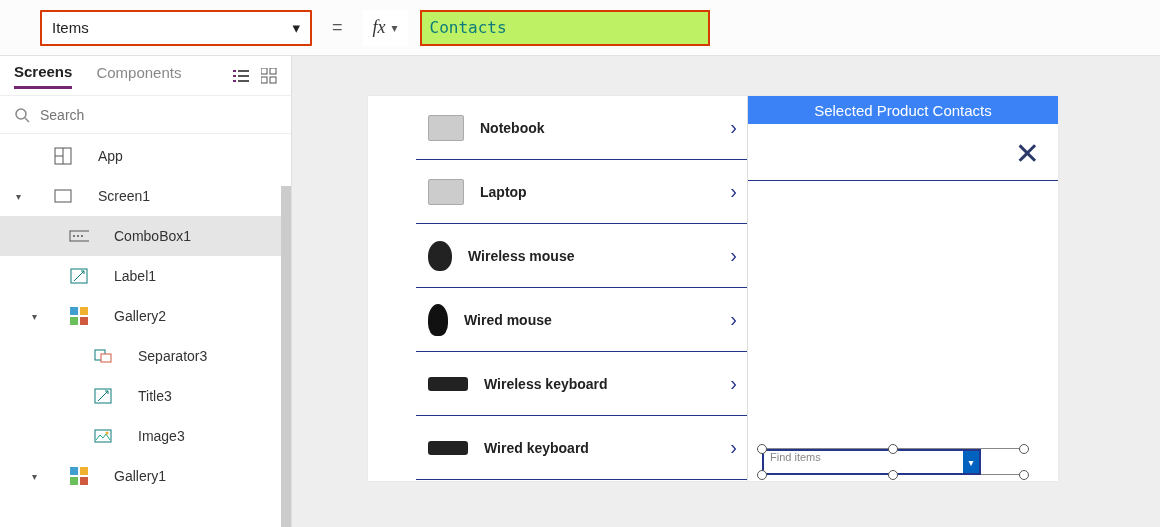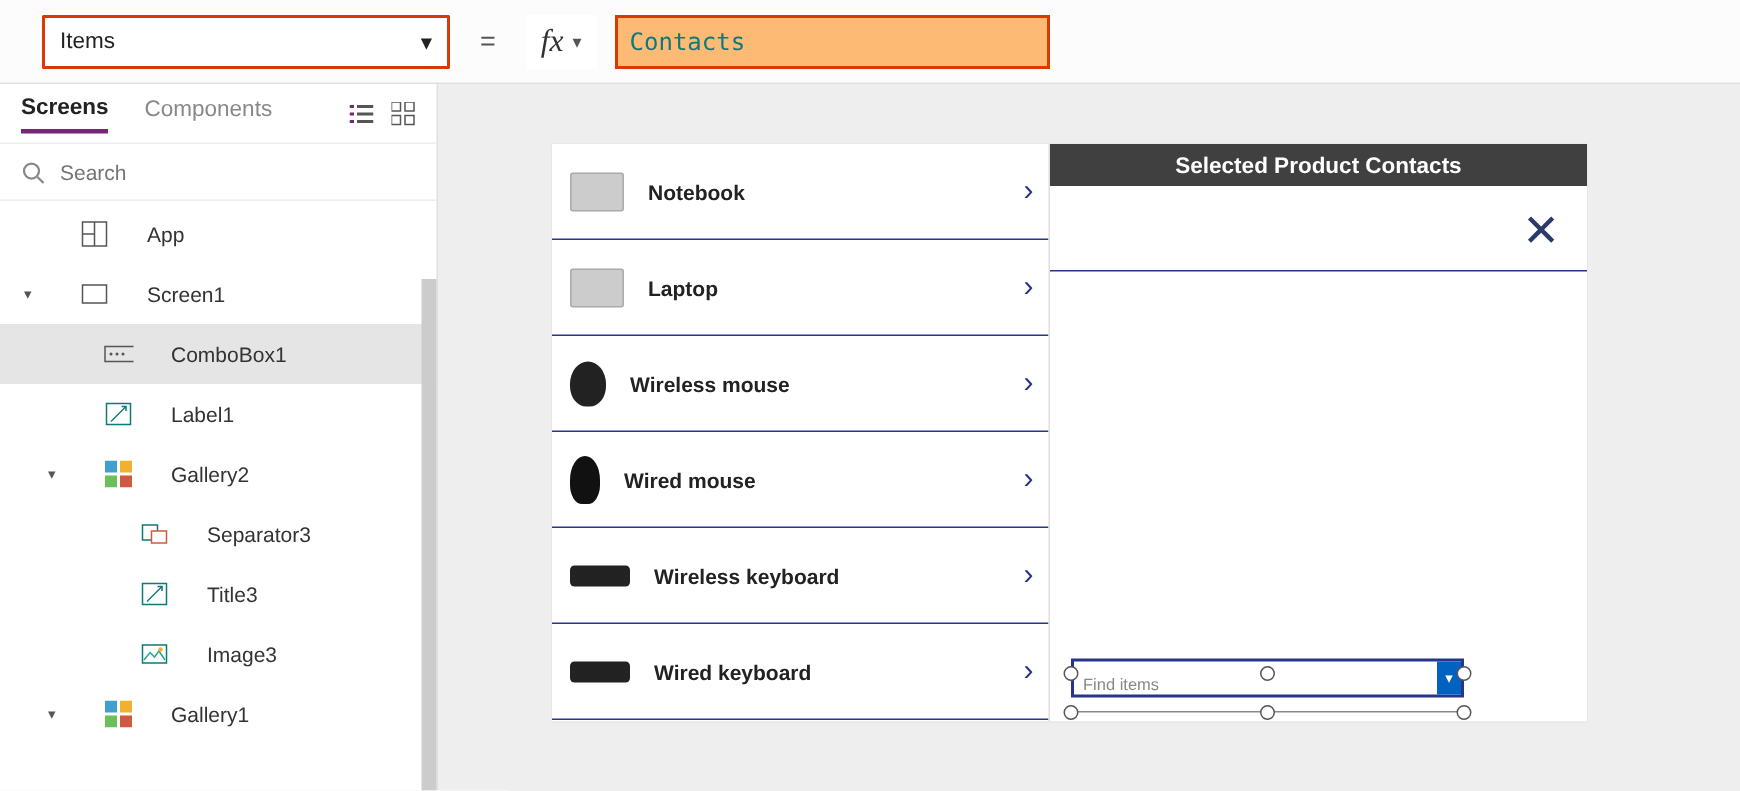--- a/index.html
+++ b/index.html
@@ -23,43 +23,43 @@
     padding: 0 10px;
     gap: 12px;
   }
   .prop-dropdown {
     display: flex;
     align-items: center;
     border: 2px solid #d83b01;
     border-radius: 1px;
     height: 36px;
     width: 272px;
-    margin-left: 18px;
+    margin-left: 30px;
     background: #fff;
     padding: 0 10px;
     justify-content: space-between;
   }
   .prop-dropdown span { font-size: 15px; color: #222; }
   .chev { font-size: 12px; color: #555; }
   .eq { font-size: 18px; color: #555; margin: 0 8px; }
   .fx-box {
     display: flex;
     align-items: center;
     height: 36px;
     padding: 0 10px;
     background: #fff;
     gap: 6px;
   }
-  .fx { font-style: italic; font-family: "Times New Roman", serif; font-size: 21px; color: #333; }
+  .fx { font-style: italic; font-family: "Times New Roman", serif; font-size: 18px; color: #333; }
   .formula-input {
     border: 2px solid #d83b01;
     height: 36px;
     width: 290px;
     padding: 0 8px;
-    background: #fdba74;
+    background: #bef264;
     display: flex;
     align-items: center;
     font-family: Consolas, monospace;
     font-size: 16px;
     color: #0b7a7a;
   }
   
   .main { display: flex; height: calc(527px - 56px); }
   .left-panel {
     width: 292px;
@@ -119,20 +119,21 @@
     height: 385px;
     background: #fff;
     display: flex;
     box-shadow: 0 0 1px rgba(0,0,0,.1);
   }
   .gallery {
     width: 332px;
     border-right: 1px solid #ddd;
     overflow-y: auto;
     position: relative;
+    margin-left: 48px;
   }
   .g-item {
     display: flex; align-items: center; height: 64px;
     border-bottom: 1px solid #26358c;
     padding: 0 12px; gap: 16px;
     position: relative;
   }
   .g-thumb {
     width: 36px; height: 26px; background: #ccc;
     border: 1px solid #aaa; border-radius: 2px;
@@ -155,45 +156,45 @@
   .gallery::-webkit-scrollbar { width: 8px; }
   .gallery::-webkit-scrollbar-thumb { background: #bbb; }
   .right-pane {
     flex: 1;
     position: relative;
     display: flex;
     flex-direction: column;
   }
   .header-bar {
     height: 28px;
-    background: #404040;
+    background: #3b82f6;
     color: #fff;
     font-size: 15px;
     display: flex; align-items: center; justify-content: center;
-    font-weight: 700;
+    font-weight: 400;
   }
   .close-x {
     position: absolute; right: 18px; top: 40px;
     font-size: 30px; color: #2b3a6a; cursor: pointer;
     font-weight: 300;
   }
   .sep-line {
     position: absolute; top: 84px; left: 0; right: 0;
     border-top: 1px solid #26358c;
   }
   .combo-sel {
     position: absolute;
     left: 14px;
-    bottom: 16px;
-    width: 262px;
+    bottom: 6px;
+    width: 219px;
     height: 26px;
     border: 2px solid #26358c;
     background: #fff;
     display: flex;
-    align-items: flex-end;
+    align-items: flex-start;
     padding: 0 6px;
   }
   .combo-sel .ph { font-size: 11px; color: #888; flex: 1; }
   .combo-sel .dd {
     width: 16px; height: 22px; background: #0262c0;
     display: flex; align-items: center; justify-content: center;
     color: #fff; font-size: 10px;
     margin-right: -6px;
   }
   

